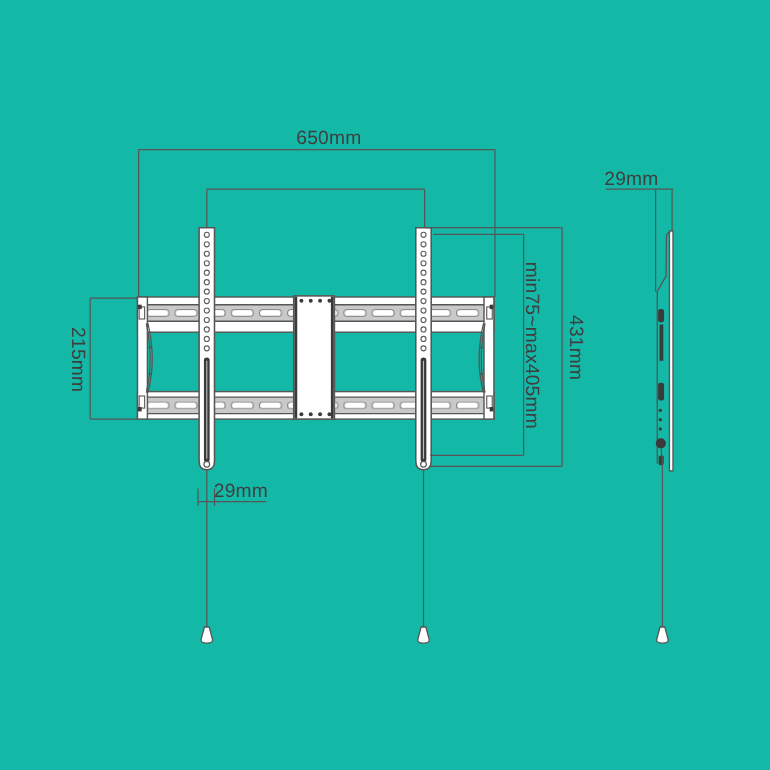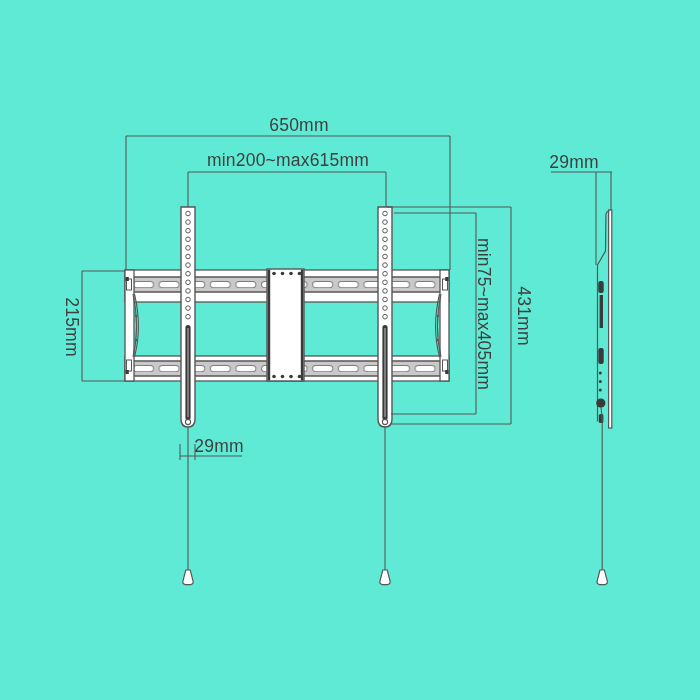--- a/index.html
+++ b/index.html
@@ -1,17 +1,17 @@
 <!DOCTYPE html>
 <html><head>
 <meta charset="utf-8">
 <style>
   html,body{margin:0;padding:0;background:#fff;}
   .canvas{
-    position:relative;width:700px;height:700px;background:#5eead4;overflow:hidden;
+    position:relative;width:700px;height:700px;background:#14b8a6;overflow:hidden;
     font-family:"Liberation Sans", sans-serif;
   }
   .canvas svg{position:absolute;left:0;top:0;}
   .dim-label{
     position:absolute;
     font-size:17.5px;
     color:#3f3f3f;
     letter-spacing:0.2px;
     white-space:nowrap;
     transform:translate(-50%,-50%);
@@ -197,20 +197,19 @@
         <rect x="598.8" y="414" width="4.6" height="9" rx="1.6"></rect>
       </g>
 
       <line x1="601" y1="407" x2="602.2" y2="420" stroke-width="1.1"></line>
       <line x1="602.2" y1="420" x2="602.2" y2="570" stroke-width="1.1"></line>
       <path d="M600 570 h4.4 l3 11.5 q0.5 3.2 -5.2 3.2 q-5.7 0 -5.2 -3.2 Z" fill="#ffffff" stroke-width="1.2"></path>
     </g>
   </svg>
 
   <div class="dim-label" style="left:299px;top:126px;">650mm</div>
-  <div class="dim-label" style="left:288px;top:161px;">min200~max615mm</div>
   <div class="dim-label rot" style="left:71px;top:327px;">215mm</div>
   <div class="dim-label rot" style="left:483px;top:314px;">min75~max405mm</div>
   <div class="dim-label rot" style="left:523px;top:316px;">431mm</div>
   <div class="dim-label" style="left:219px;top:447px;">29mm</div>
   <div class="dim-label" style="left:574px;top:163px;">29mm</div>
 
 </div>
 
 </body></html>

